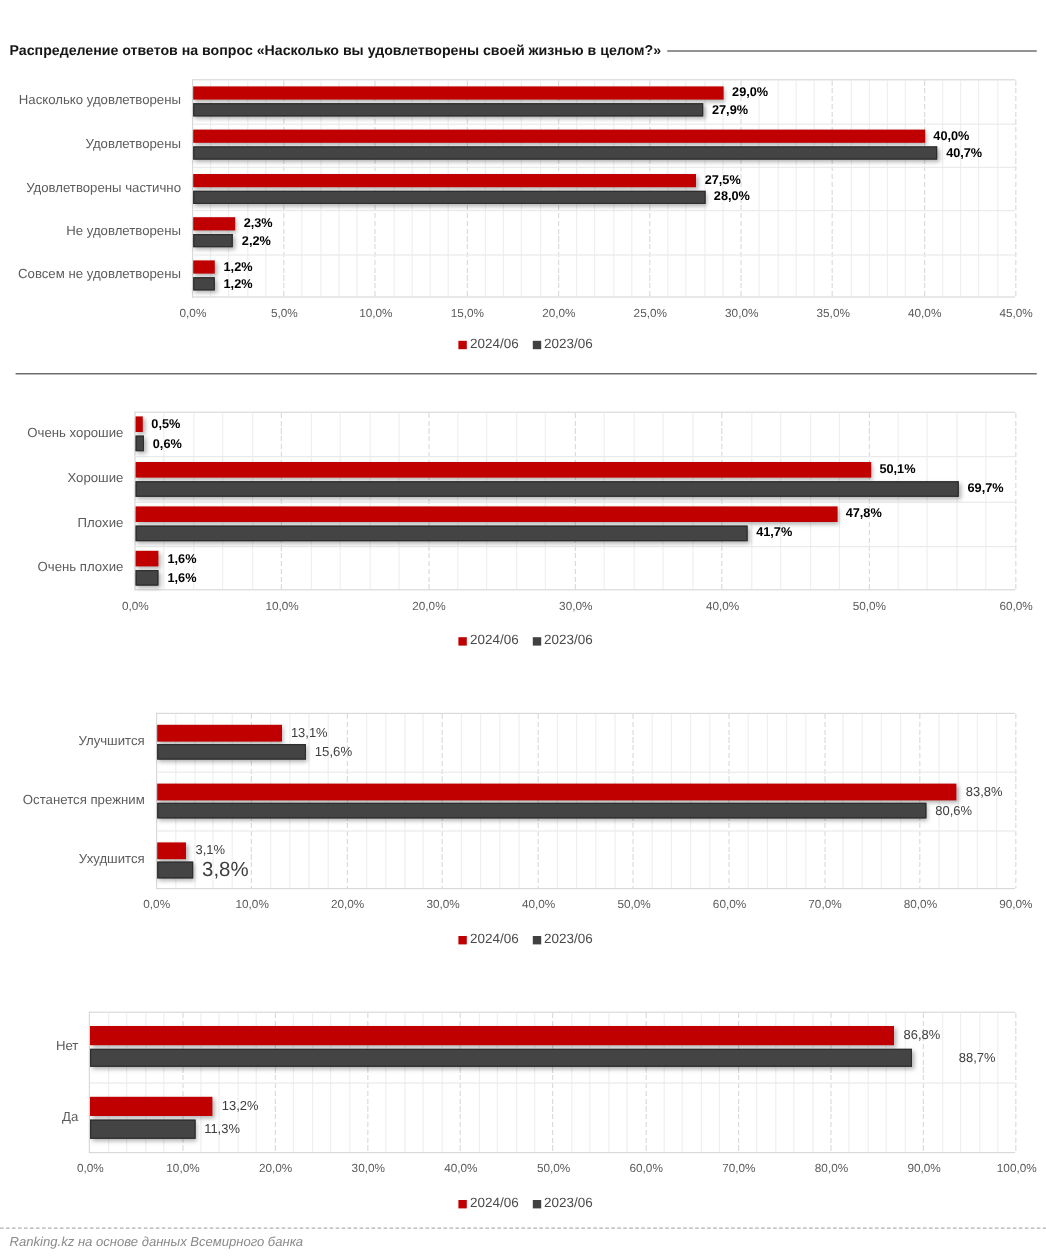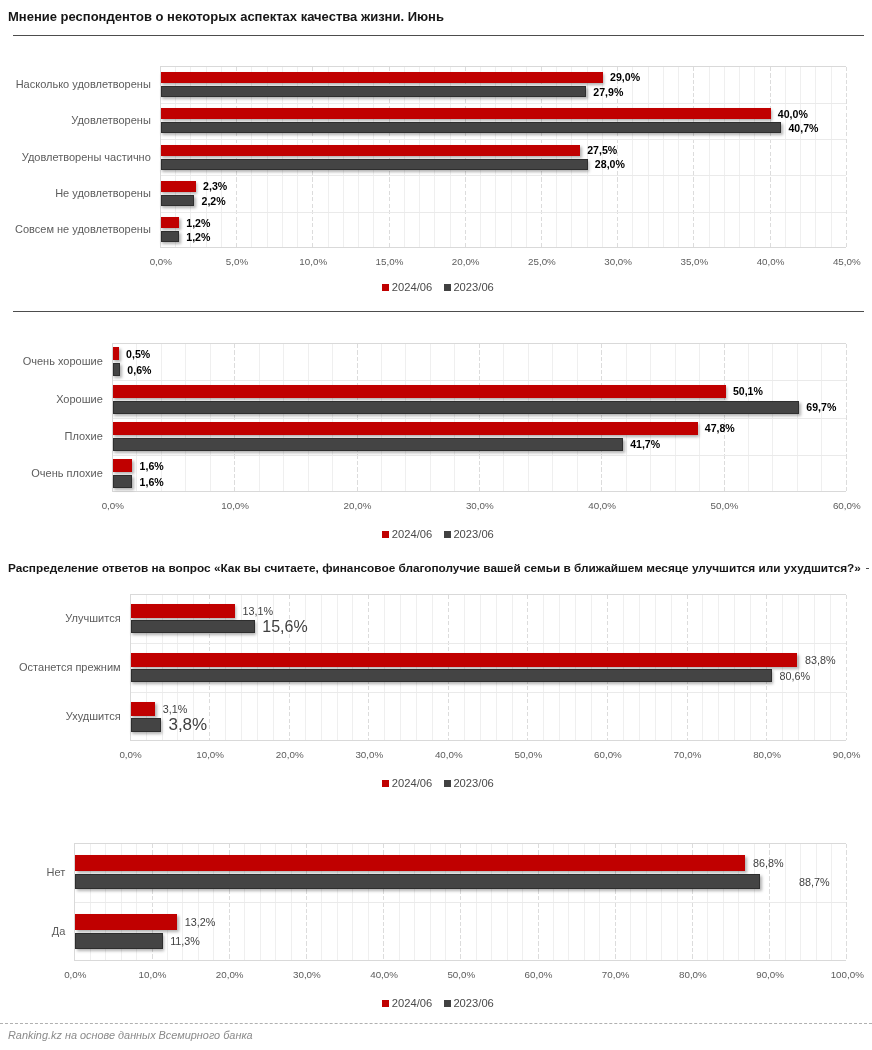--- a/index.html
+++ b/index.html
@@ -45,24 +45,24 @@
   .legend .sw{width:7px;height:7px;margin-right:2.6px;display:inline-block;}
 
   .footer{position:absolute;left:8px;font-size:10.9px;font-style:italic;color:#8a8a8a;line-height:12px;}
   .footer-rule{position:absolute;left:0;width:872px;height:0;
                border-top:1px dashed #b0b0b0;}
 </style>
 </head>
 <body>
 
 <div class="page" id="page">
-  <div class="doc-title">Мнение респондентов о некоторых аспектах качества жизни. Июнь</div>
   <div class="footer-rule" style="top: 1023px;"></div>
   <div class="footer" style="top: 1028.5px;">Ranking.kz на основе данных Всемирного банка</div>
 <div class="sec-head" style="top: 35.2px;">
+      <div class="txt">Распределение ответов на вопрос «Насколько вы удовлетворены своей жизнью в целом?»</div>
       <div class="rule"></div>
     </div>
     <div class="plot" style="left: 159.9px; top: 66.4px; width: 686px; height: 181.6px;">
       <div class="gv minor" style="left: 14.2444px;"></div>
       <div class="gv minor" style="left: 29.4889px;"></div>
       <div class="gv minor" style="left: 44.7333px;"></div>
       <div class="gv minor" style="left: 59.9778px;"></div>
       <div class="gv minor" style="left: 90.4667px;"></div>
       <div class="gv minor" style="left: 105.711px;"></div>
       <div class="gv minor" style="left: 120.956px;"></div>
@@ -240,24 +240,20 @@
     <div class="legend" style="top: 527.5px;">
       <div class="item">
         <div class="sw" style="background: rgb(192, 0, 0);"></div>
         <div>2024/06</div>
       </div>
       <div class="item">
         <div class="sw" style="background: rgb(65, 65, 65);"></div>
         <div>2023/06</div>
       </div>
     </div>
-    <div class="sec-head" style="top: 561.4px;">
-      <div class="txt">Распределение ответов на вопрос «Как вы считаете, финансовое благополучие вашей семьи в ближайшем месяце улучшится или ухудшится?»</div>
-      <div class="rule"></div>
-    </div>
     <div class="plot" style="left: 129.7px; top: 594.3px; width: 716px; height: 147.2px;">
       <div class="gv minor" style="left: 14.9111px;"></div>
       <div class="gv minor" style="left: 30.8222px;"></div>
       <div class="gv minor" style="left: 46.7333px;"></div>
       <div class="gv minor" style="left: 62.6444px;"></div>
       <div class="gv minor" style="left: 94.4667px;"></div>
       <div class="gv minor" style="left: 110.378px;"></div>
       <div class="gv minor" style="left: 126.289px;"></div>
       <div class="gv minor" style="left: 142.2px;"></div>
       <div class="gv minor" style="left: 174.022px;"></div>
@@ -299,21 +295,21 @@
       <div class="gv major" style="left: 715px;"></div>
       <div class="gh" style="top: 48.0667px;"></div>
       <div class="gh" style="top: 97.1333px;"></div>
     </div>
     <div class="cat-label" style="right: 751.4px; top: 612.333px;">Улучшится</div>
     <div class="shadow" style="left: 132.2px; top: 606.233px; width: 104.218px; height: 13.4px;"></div>
     <div class="bar red" style="left: 130.6px; top: 604.233px; width: 104.218px; height: 13.4px;"></div>
     <div class="dlabel" style="font-weight: normal; font-size: 10.8px; color: rgb(63, 63, 63); left: 242.418px; top: 604.933px;">13,1%</div>
     <div class="shadow" style="left: 132.2px; top: 622.033px; width: 124.107px; height: 13.4px;"></div>
     <div class="bar dark" style="left: 130.6px; top: 620.033px; width: 124.107px; height: 13.4px;"></div>
-    <div class="dlabel" style="font-weight: normal; font-size: 16px; color: rgb(63, 63, 63); left: 262.307px; top: 620.733px;">15,6%</div>
+    <div class="dlabel" style="font-weight: normal; font-size: 11px; color: rgb(63, 63, 63); left: 262.307px; top: 620.733px;">15,6%</div>
     <div class="cat-label" style="right: 751.4px; top: 661.4px;">Останется прежним</div>
     <div class="shadow" style="left: 132.2px; top: 655.3px; width: 666.676px; height: 13.4px;"></div>
     <div class="bar red" style="left: 130.6px; top: 653.3px; width: 666.676px; height: 13.4px;"></div>
     <div class="dlabel" style="font-weight: normal; font-size: 10.8px; color: rgb(63, 63, 63); left: 804.876px; top: 654px;">83,8%</div>
     <div class="shadow" style="left: 132.2px; top: 671.1px; width: 641.218px; height: 13.4px;"></div>
     <div class="bar dark" style="left: 130.6px; top: 669.1px; width: 641.218px; height: 13.4px;"></div>
     <div class="dlabel" style="font-weight: normal; font-size: 10.8px; color: rgb(63, 63, 63); left: 779.418px; top: 669.8px;">80,6%</div>
     <div class="cat-label" style="right: 751.4px; top: 710.467px;">Ухудшится</div>
     <div class="shadow" style="left: 132.2px; top: 704.367px; width: 24.6622px; height: 13.4px;"></div>
     <div class="bar red" style="left: 130.6px; top: 702.367px; width: 24.6622px; height: 13.4px;"></div>

